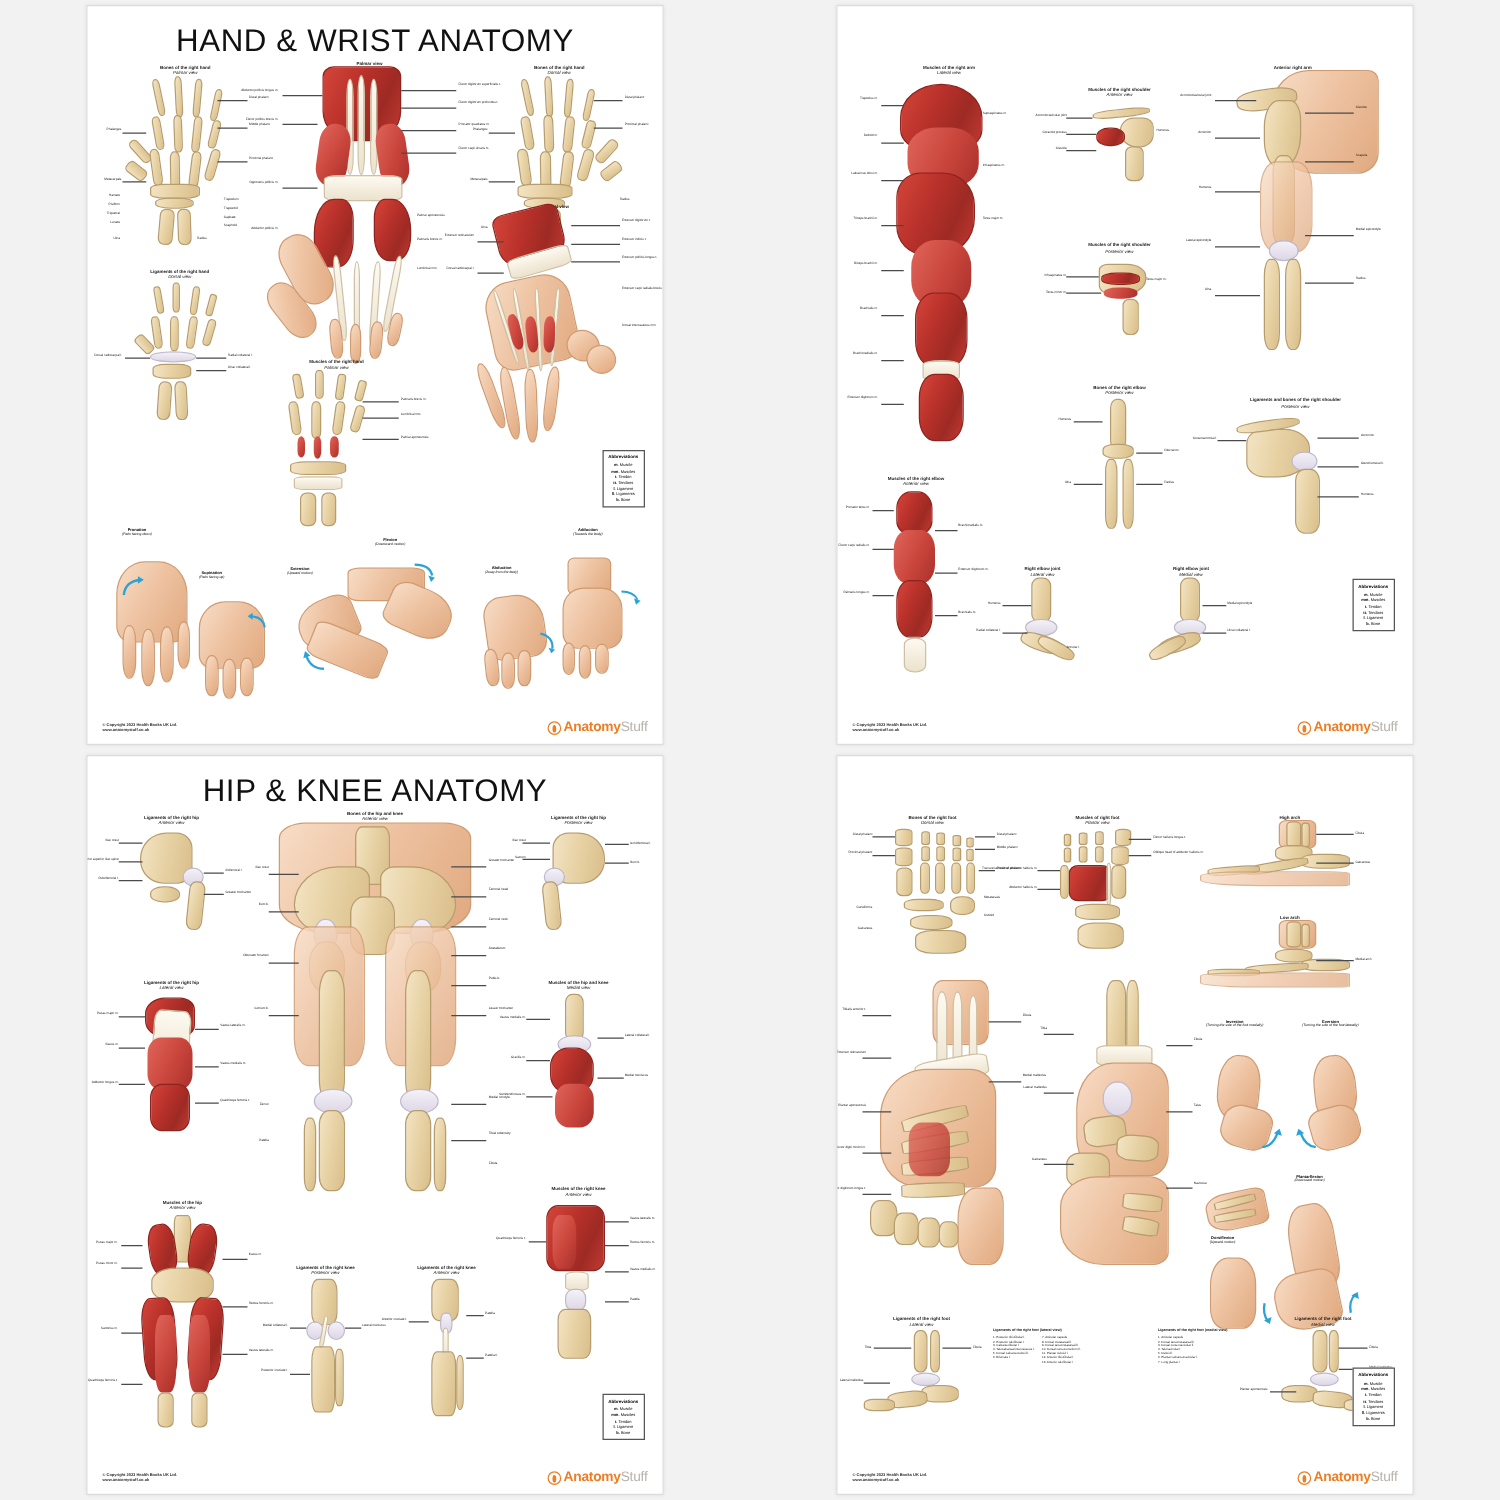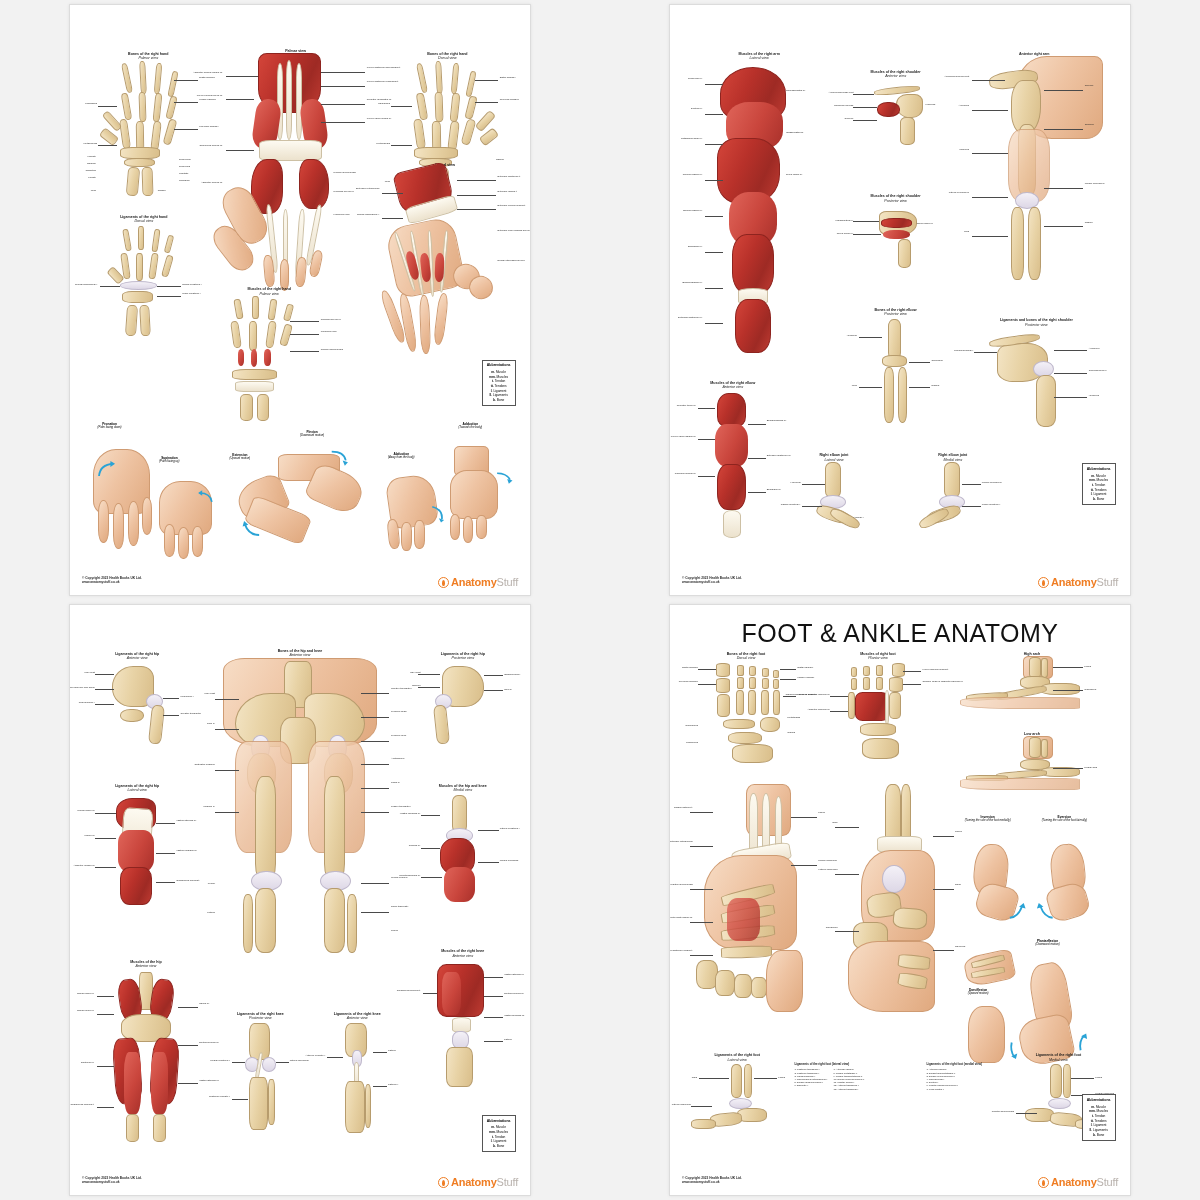--- a/index.html
+++ b/index.html
@@ -85,21 +85,21 @@
   .abbrev .ttl { font-size: 3.6px; font-weight: bold; margin-bottom: 1.5px; }
   .abbrev .row { font-size: 3.2px; }
   .abbrev .row b { font-weight: bold; }
 
   .list-box { position: absolute; font-size: 2.4px; line-height: 1.35; color:#1a1a1a; }
   .list-box .lt { font-weight: bold; font-size: 2.9px; margin-bottom: 1px; }
   .list-box .cols { display: flex; gap: 6px; }
 
   .footer {
     position: absolute; left: 12px; right: 12px; bottom: 7px;
-    display: flex; align-items: flex-start; justify-content: space-between;
+    display: flex; align-items: center; justify-content: space-between;
   }
   .copy { font-size: 3.2px; font-weight: bold; color: #2b2b2b; line-height: 1.35; }
   .logo { display: flex; align-items: center; gap: 2px; }
   .logo-mark {
     width: 11px; height: 11px; border-radius: 50%;
     border: 1.4px solid #ef7d23; position: relative; flex: none;
   }
   .logo-mark::after {
     content:""; position:absolute; left:3px; top:2px; width:3.4px; height:6.6px;
     background:#ef7d23; border-radius:50% 50% 40% 40%;
@@ -111,20 +111,21 @@
   .mv-cap { position:absolute; text-align:center; font-size:3.2px; font-weight:bold; line-height:1.25; white-space:nowrap;}
   .mv-cap .sub { display:block; font-weight:normal; font-style:italic; font-size:2.8px; }
 </style>
 </head>
 <body>
 
 <div class="grid">
 
   <div class="poster-cell">
   <div class="poster">
+    <div class="poster-title">HAND &amp; WRIST ANATOMY</div>
     <div class="board">
 
       <div class="panel" style="left:2%;top:0.5%;width:27%;height:30%;">
         <div class="panel-h">
           <span>Bones of the right hand</span>
           <span class="sub">Palmar view</span>
         </div>
         <div class="fig" style="height:88%;position:relative;">
           <div class="bone" style="position:absolute;left:30%;top:2%;width:5%;height:22%;transform:rotate(-12deg)"></div>
           <div class="bone" style="position:absolute;left:43%;top:0%;width:5%;height:24%;transform:rotate(-3deg)"></div>
@@ -690,20 +691,21 @@
       <div class="logo">
         <div class="logo-mark"></div>
         <div class="logo-text"><span class="a">Anatomy</span><span class="s">Stuff</span></div>
       </div>
     </div>
   </div>
   </div>
 
   <div class="poster-cell">
   <div class="poster">
+    <div class="poster-title">HIP &amp; KNEE ANATOMY</div>
     <div class="board">
 
       <div class="panel" style="left:1%;top:0.5%;width:24%;height:22%;">
         <div class="panel-h">
           <span>Ligaments of the right hip</span>
           <span class="sub">Anterior view</span>
         </div>
         <div class="fig" style="height:82%;position:relative;">
           <div class="bone" style="position:absolute;left:26%;top:6%;width:40%;height:44%;border-radius:50% 30% 30% 45%;"></div>
           <div class="cart" style="position:absolute;left:58%;top:36%;width:16%;height:16%;"></div>
@@ -961,21 +963,20 @@
       <div class="logo">
         <div class="logo-mark"></div>
         <div class="logo-text"><span class="a">Anatomy</span><span class="s">Stuff</span></div>
       </div>
     </div>
   </div>
   </div>
 
   <div class="poster-cell">
   <div class="poster">
-    <div class="poster-title">FOOT &amp; ANKLE ANATOMY</div>
     <div class="board">
 
       <div class="panel" style="left:2%;top:0.5%;width:26%;height:24%;">
         <div class="panel-h">
           <span>Bones of the right foot</span>
           <span class="sub">Dorsal view</span>
         </div>
         <div class="fig" style="height:84%;position:relative;">
           <div class="bone" style="position:absolute;left:24%;top:2%;width:12%;height:14%;"></div>
           <div class="bone" style="position:absolute;left:42%;top:4%;width:6%;height:11%;"></div>

